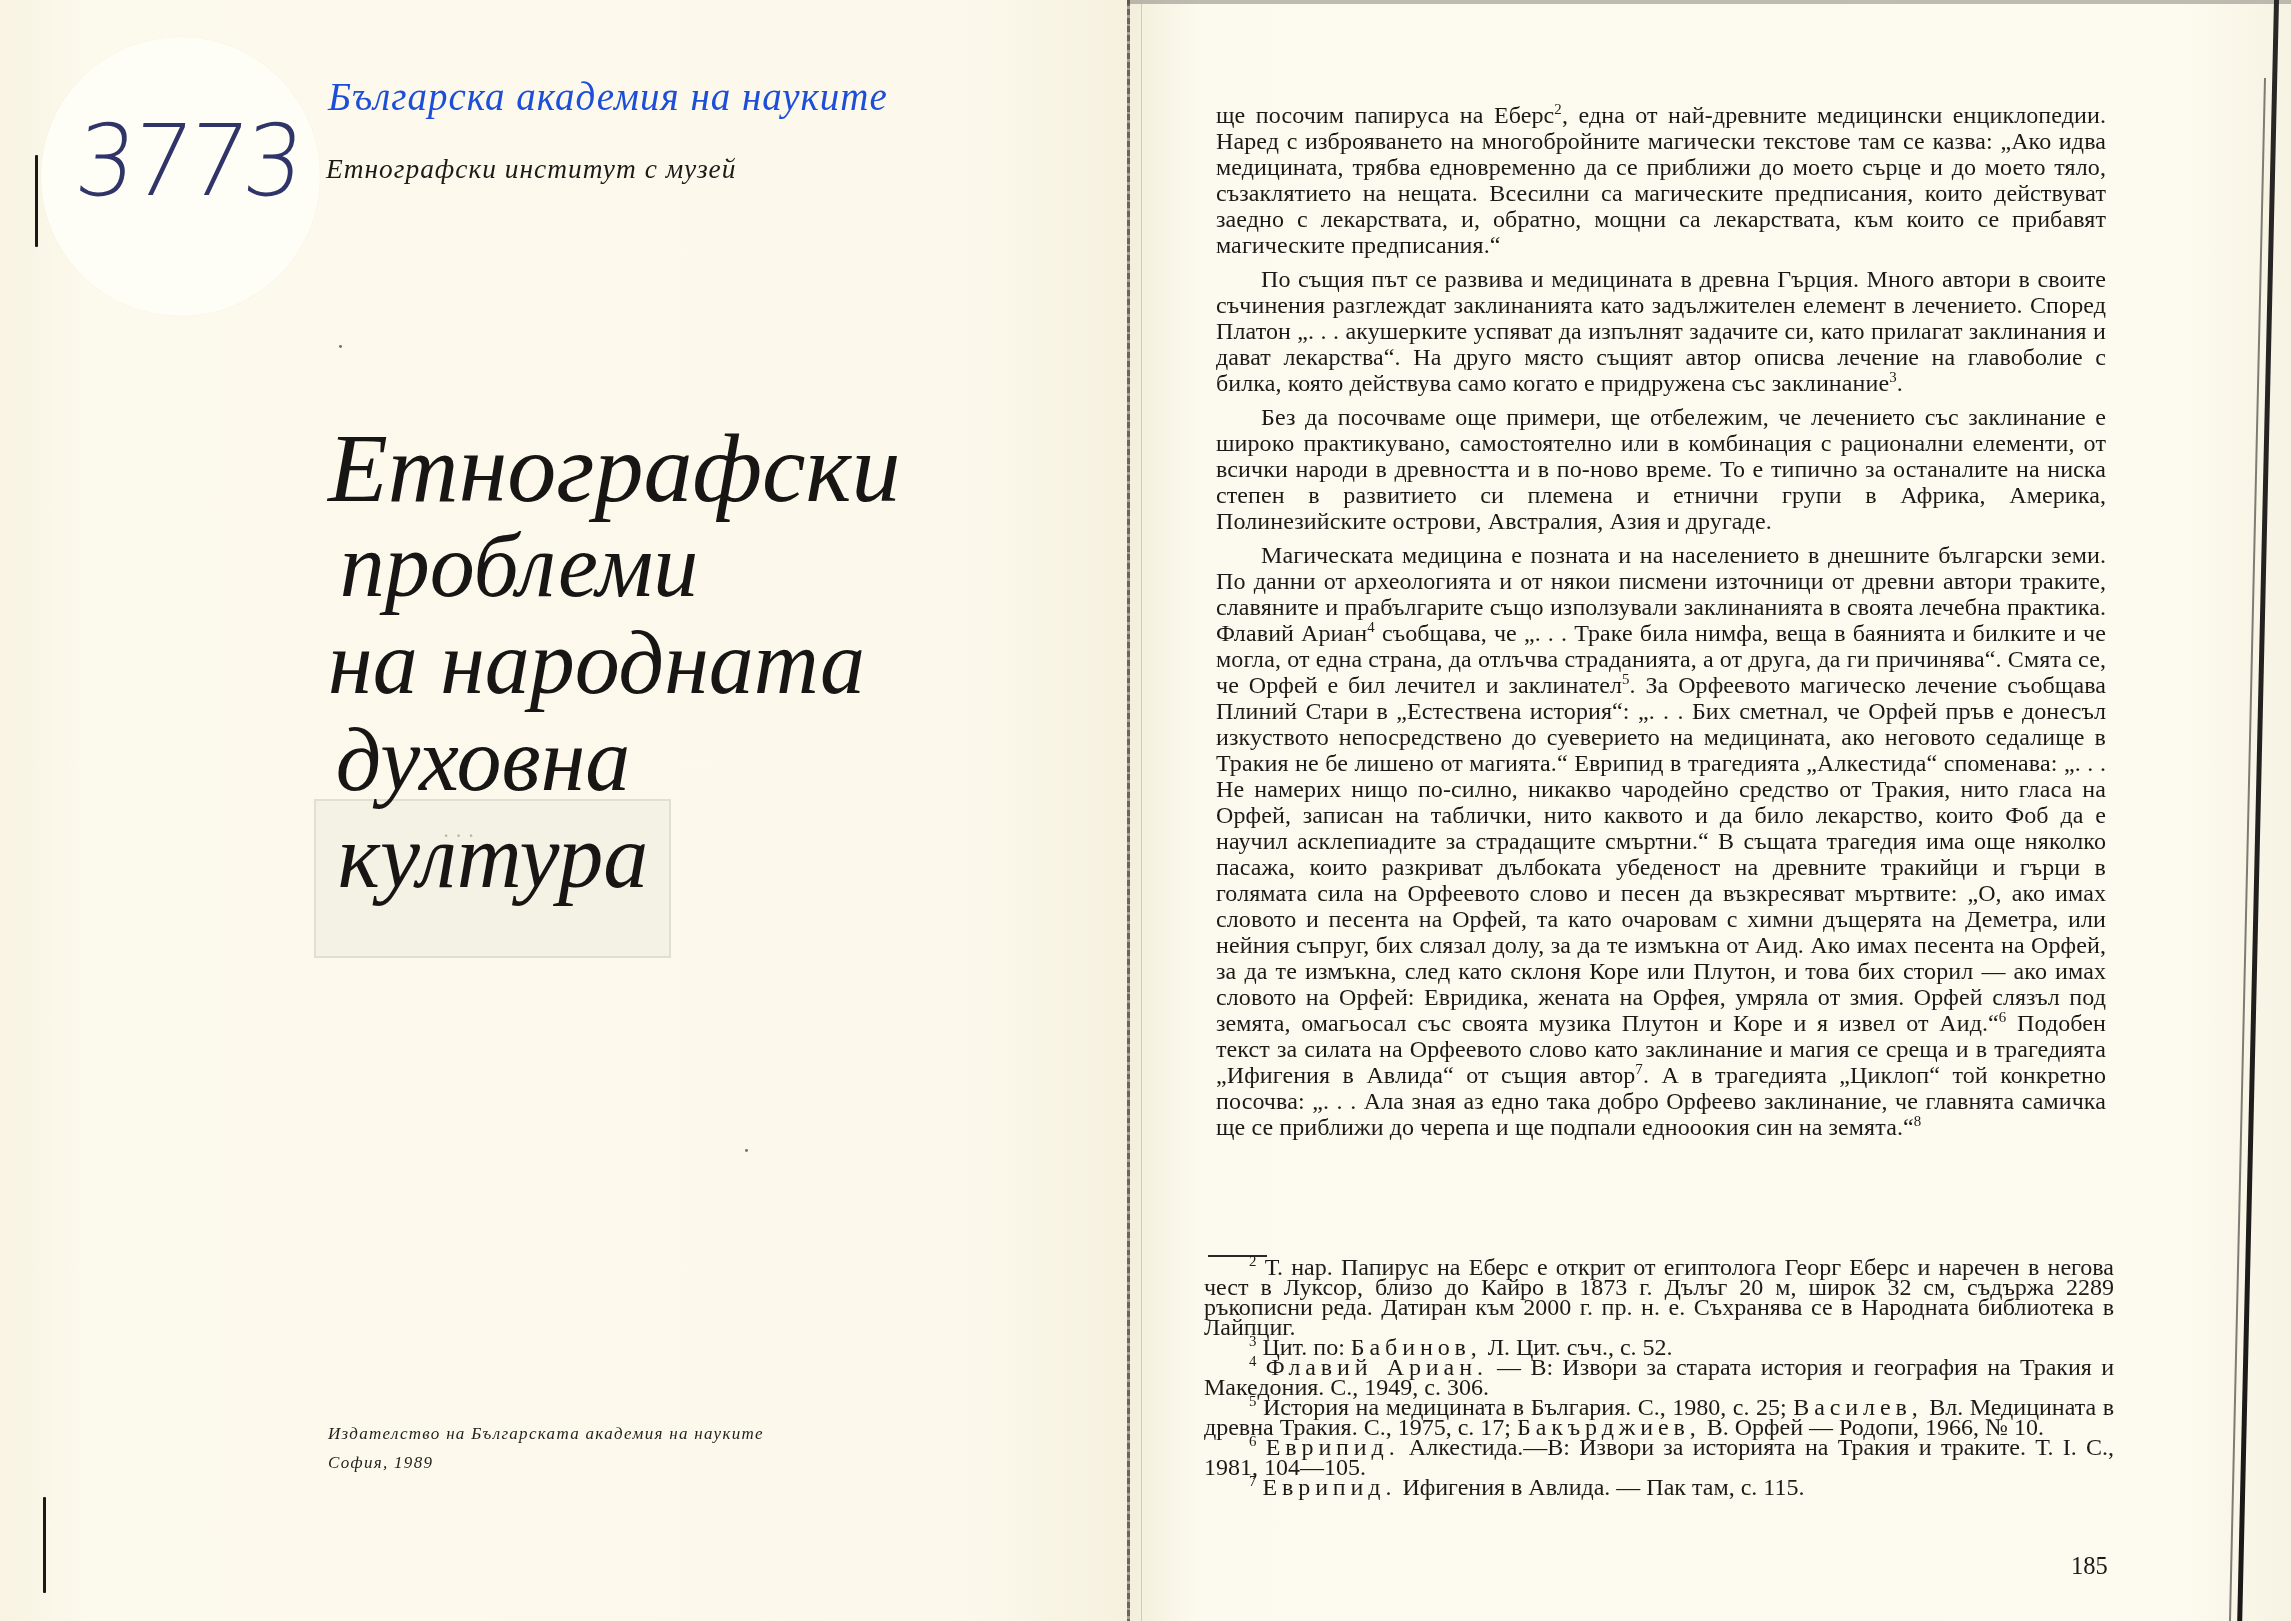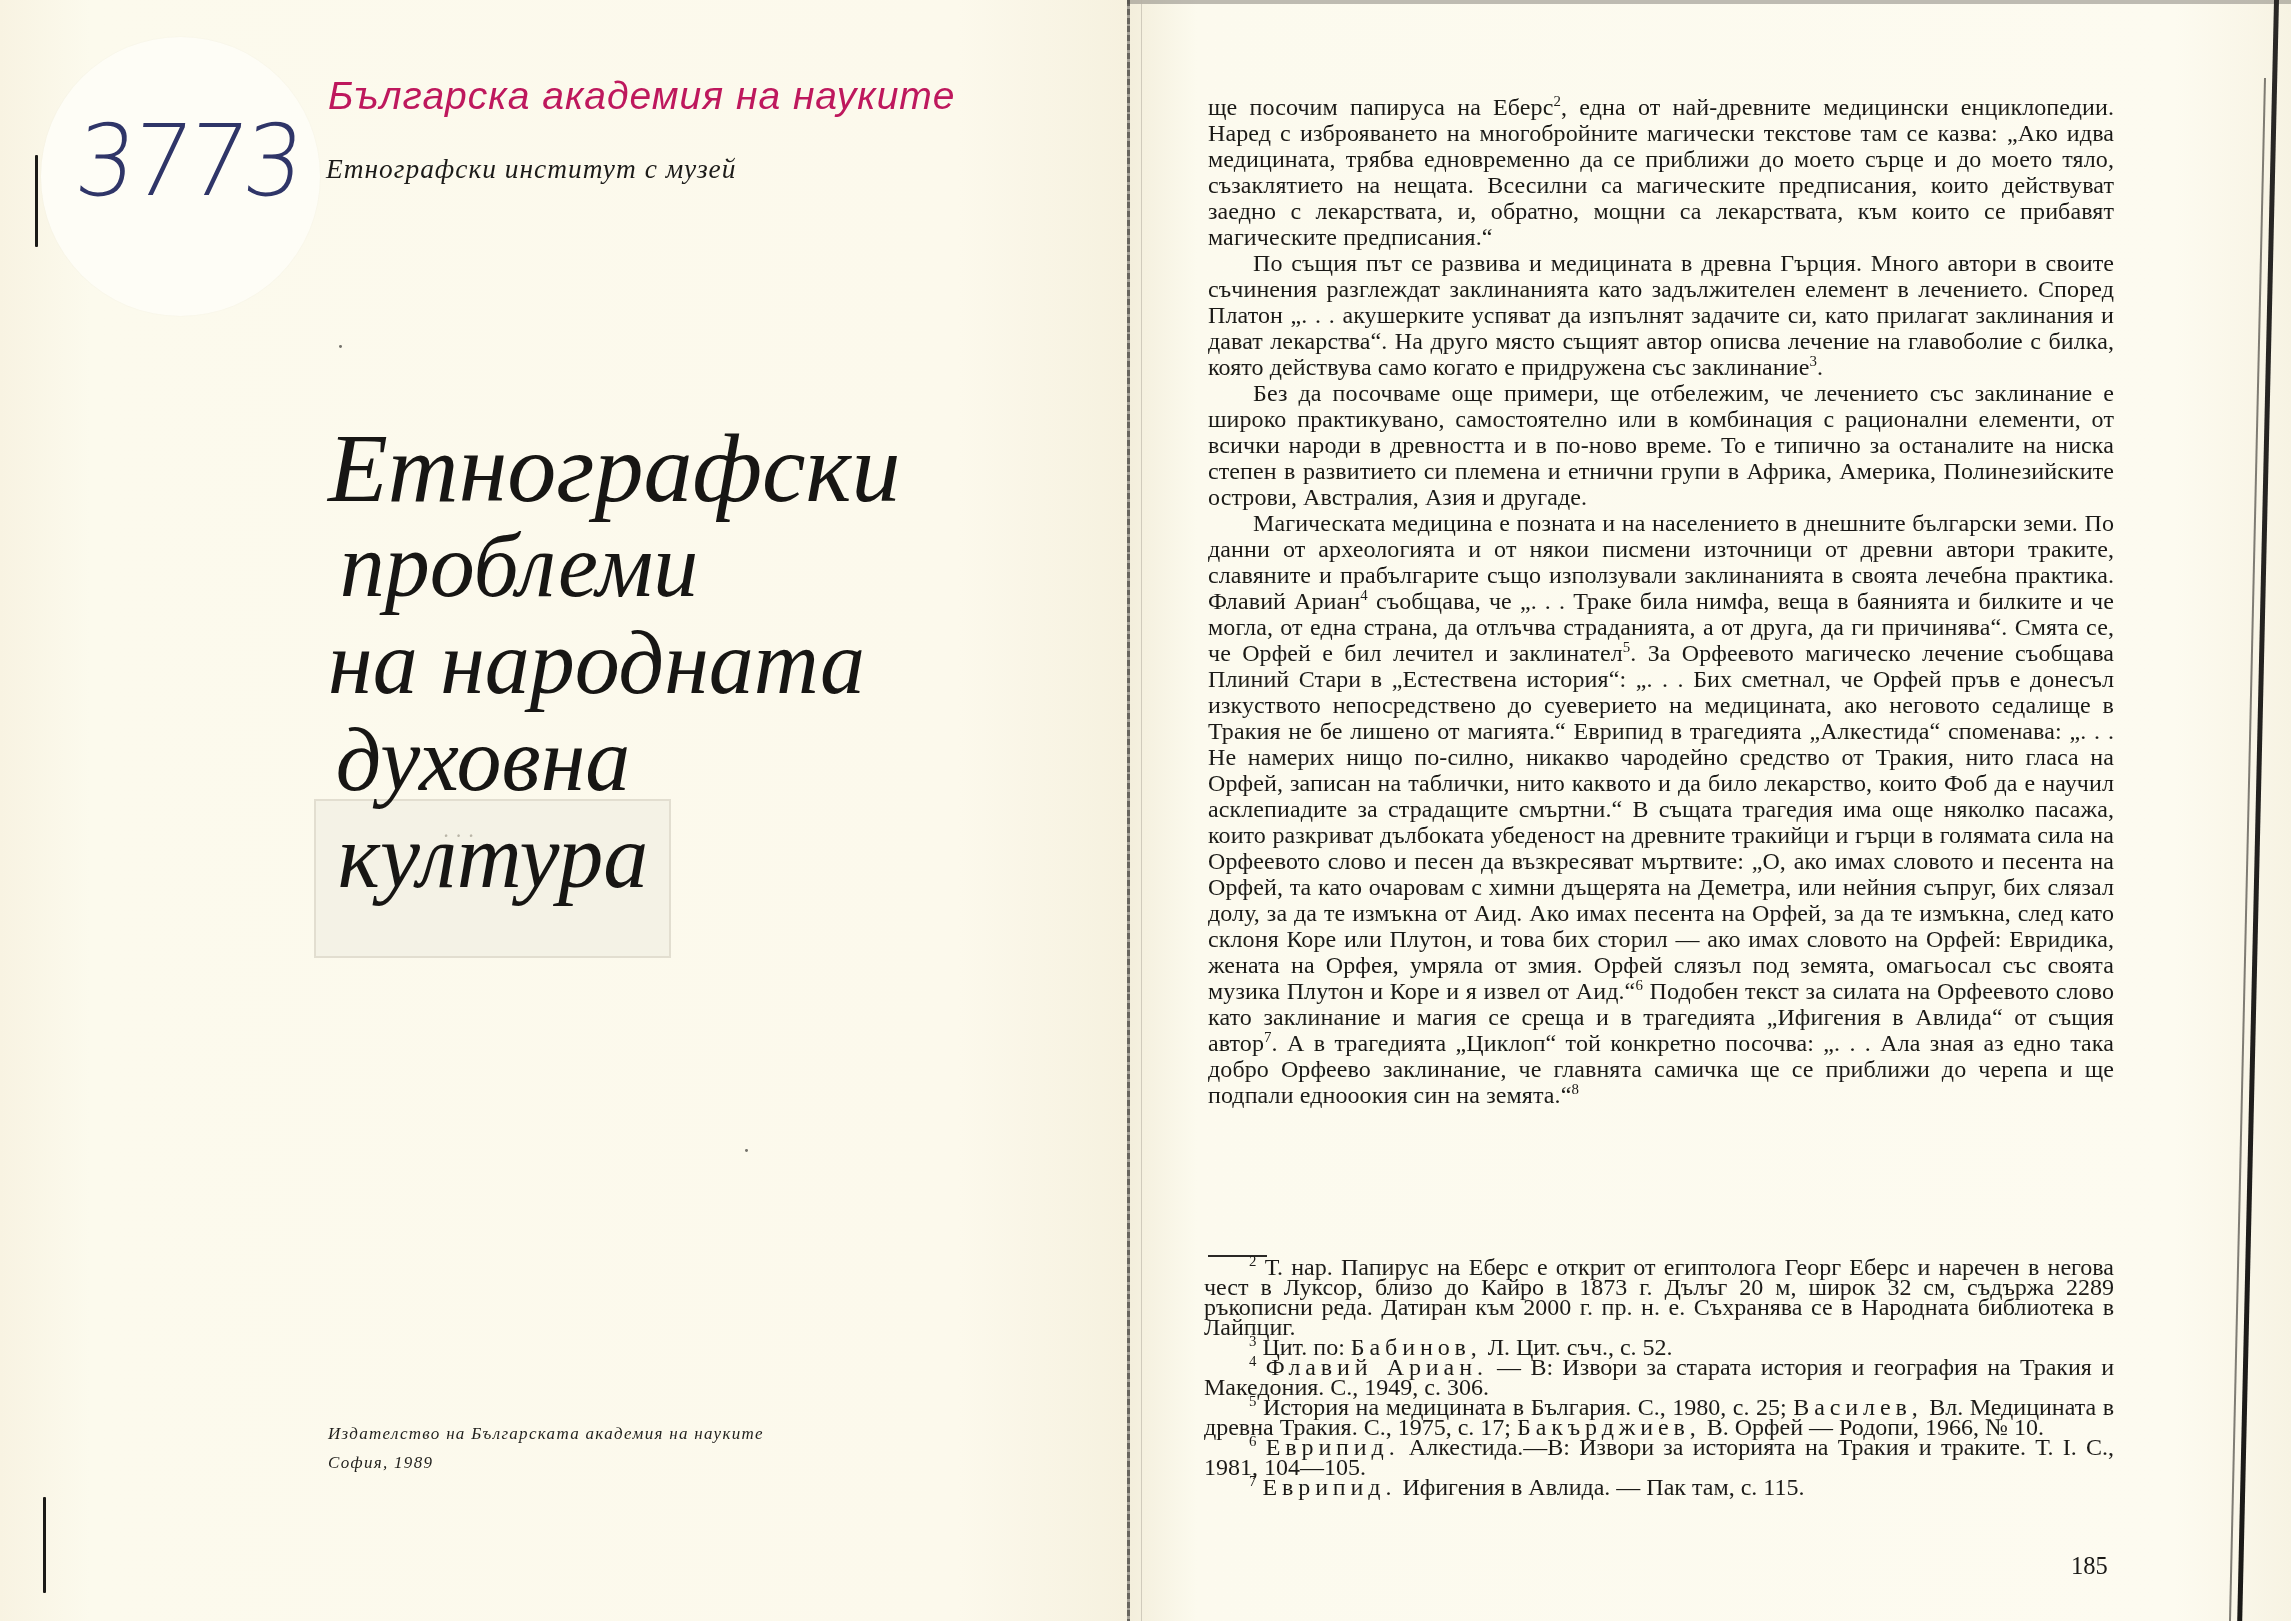--- a/index.html
+++ b/index.html
@@ -54,22 +54,22 @@
       color: #2f3568; transform: skewX(-6deg) scaleY(1.05);
     }
     .margin-mark {
       position: absolute; width: 2.9px; background: #1b1a18; border-radius: 1px;
     }
     .mark-top { left: 35px; top: 155px; height: 92px; }
     .mark-bottom { left: 43px; top: 1497px; height: 96px; }
     
     .academy {
       position: absolute; left: 328px; top: 74px;
-      font-family: Liberation Sans, sans-serif; font-style: italic;
-      font-size: 39px; letter-spacing: 1px; color: #be185d;
+      font-family: Liberation Serif, serif; font-style: italic;
+      font-size: 39px; letter-spacing: 1px; color: #1d4ed8;
     }
     .institute {
       position: absolute; left: 326px; top: 154px;
       font-family: "Liberation Serif", serif; font-style: italic;
       font-size: 27.4px; letter-spacing: 1px; color: #1c1b19;
     }
     .title-block {
       position: absolute; left: 328px; top: 420px;
       font-family: "Liberation Serif", serif; font-style: italic;
       font-size: 90px; line-height: 97px; color: #171614;
@@ -95,21 +95,21 @@
     }
     .publisher div { white-space: nowrap; }
     
     .body-text {
       position: absolute; left: 1208px; top: 94px; width: 906px;
       font-family: "Liberation Serif", serif;
       font-size: 24px; line-height: 26px; color: #1b1a17;
       text-align: justify; text-align-last: left;
       letter-spacing: 0.1px;
     }
-    .body-text p { margin: 0; text-indent: 45px; }
+    .body-text p { margin: 8px; text-indent: 45px; }
     .body-text p.first { text-indent: 0; }
     .fn-rule {
       position: absolute; left: 1208px; top: 1255px; width: 59px; height: 2px;
       background: #2a2825;
     }
     .footnotes {
       position: absolute; left: 1204px; top: 1257px; width: 910px;
       font-family: "Liberation Serif", serif;
       font-size: 24px; line-height: 20px; color: #1c1b18;
       text-align: justify;

